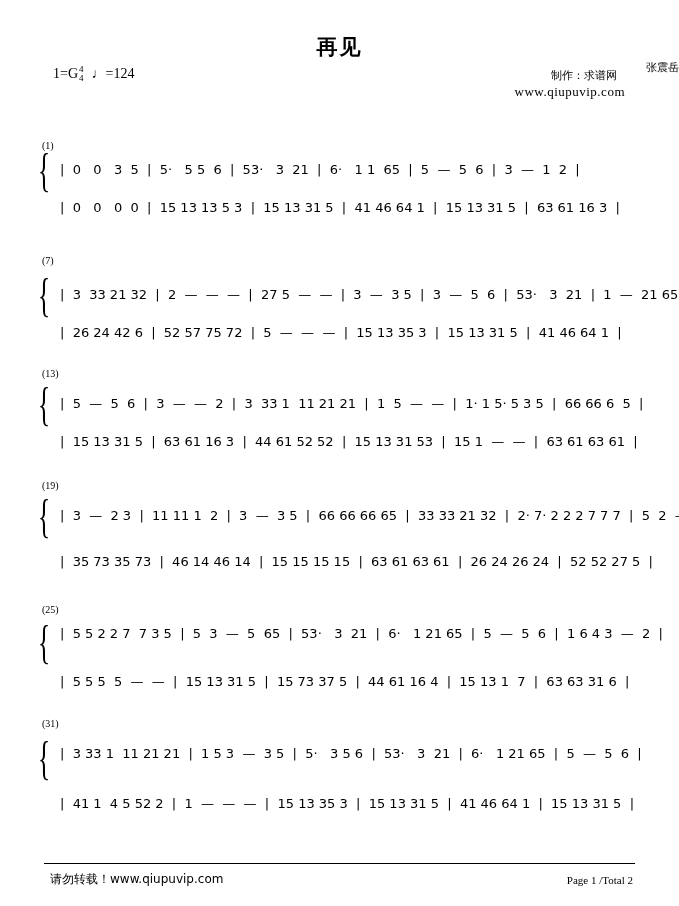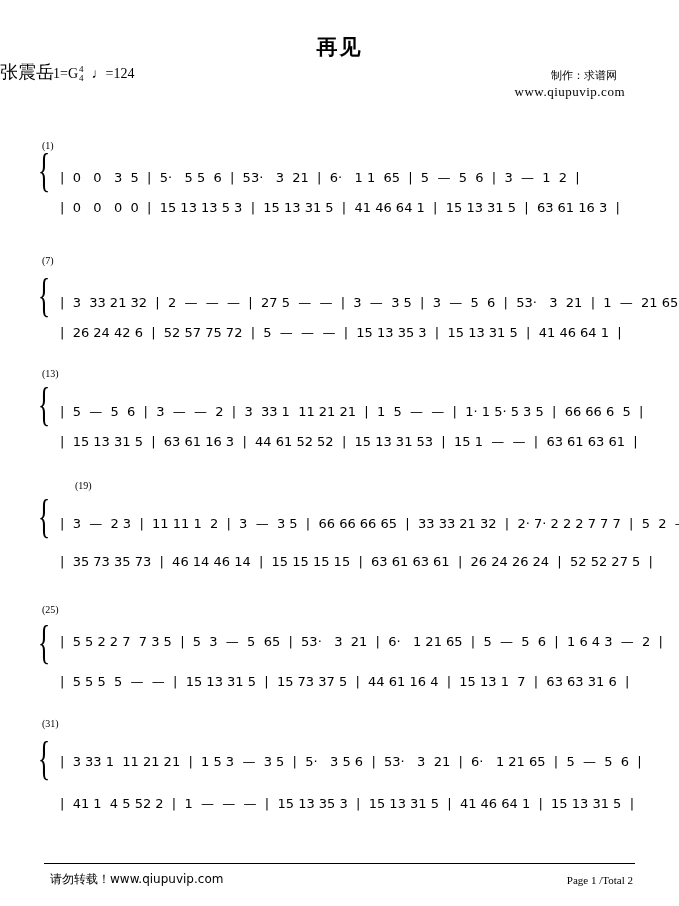--- a/index.html
+++ b/index.html
@@ -30,23 +30,23 @@
     font-family: "DejaVu Sans", sans-serif;
     font-size: 21px;
     font-weight: bold;
     letter-spacing: 2px;
   }
   .composer {
     position: absolute;
     top: 60px;
     left: 0;
     width: 679px;
-    text-align: left;
+    text-align: right;
     font-family: "DejaVu Sans", sans-serif;
-    font-size: 18px;
+    font-size: 11px;
   }
   .keysig {
     position: absolute;
     top: 66px;
     left: 53px;
     font-family: "Liberation Serif", serif;
     font-size: 14px;
     white-space: nowrap;
   }
   .keysig .frac {
@@ -91,21 +91,21 @@
   }
   .brace {
     position: absolute;
     left: 38px;
     font-size: 46px;
     line-height: 1;
     font-family: "Liberation Serif", serif;
     transform: scaleX(0.55);
     transform-origin: left center;
   }
-  .upper { font-weight: normal; margin-top: 8px; }
+  .upper { font-weight: normal; }
   .lower { font-weight: normal; }
   .footer-left {
     position: absolute;
     left: 50px;
     bottom: 18px;
     font-family: "DejaVu Sans", sans-serif;
     font-size: 12px;
     margin-top: 25px;
   }
   .footer-right {
@@ -163,21 +163,21 @@
   </div>
 
   <div class="system" style="top:368px;">
     <div class="measure-number" style="left:42px; top:0px;">(13)</div>
     <div class="brace" style="top:14px;">{</div>
     <div class="music-line upper" style="top:28px;">|  5  —  5  6  |  3  —  —  2  |  3  33 1  11 21 21  |  1  5  —  —  |  1· 1 5· 5 3 5  |  66 66 6  5  |</div>
     <div class="music-line lower" style="top:66px;">|  15 13 31 5  |  63 61 16 3  |  44 61 52 52  |  15 13 31 53  |  15 1  —  —  |  63 61 63 61  |</div>
   </div>
 
   <div class="system" style="top:480px;">
-    <div class="measure-number" style="left:42px; top:0px;margin-left:33px;">(19)</div>
+    <div class="measure-number" style="left:42px; top:0px;">(19)</div>
     <div class="brace" style="top:14px;">{</div>
     <div class="music-line upper" style="top:28px;">|  3  —  2 3  |  11 11 1  2  |  3  —  3 5  |  66 66 66 65  |  33 33 21 32  |  2· 7· 2 2 2 7 7 7  |  5  2  —  |</div>
     <div class="music-line lower" style="top:74px;">|  35 73 35 73  |  46 14 46 14  |  15 15 15 15  |  63 61 63 61  |  26 24 26 24  |  52 52 27 5  |</div>
   </div>
 
   <div class="system" style="top:600px;">
     <div class="measure-number" style="left:42px; top:4px;">(25)</div>
     <div class="brace" style="top:20px;">{</div>
     <div class="music-line upper" style="top:26px;">|  5 5 2 2 7  7 3 5  |  5  3  —  5  65  |  53·   3  21  |  6·   1 21 65  |  5  —  5  6  |  1 6 4 3  —  2  |</div>
     <div class="music-line lower" style="top:74px;">|  5 5 5  5  —  —  |  15 13 31 5  |  15 73 37 5  |  44 61 16 4  |  15 13 1  7  |  63 63 31 6  |</div>

